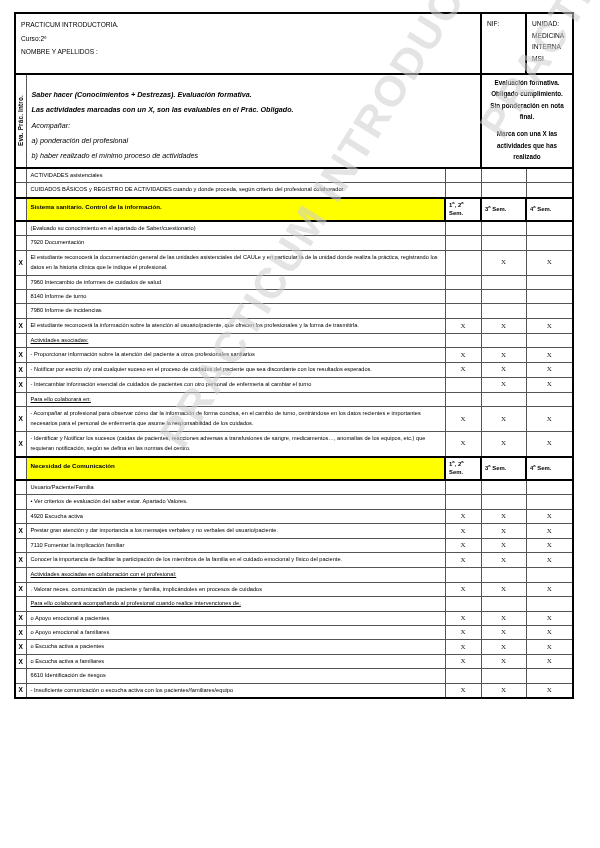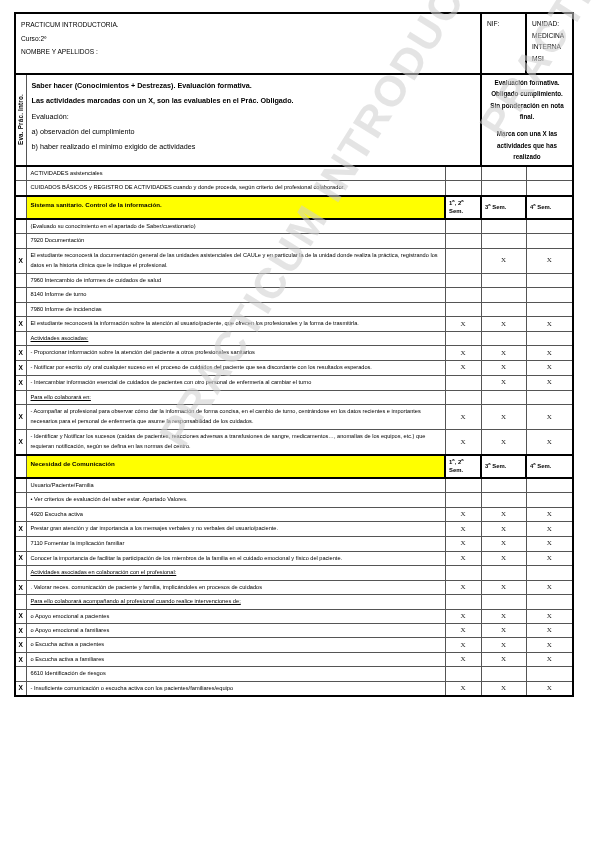--- a/index.html
+++ b/index.html
@@ -88,25 +88,26 @@
     font-size:6.3px;
     font-weight:bold;
     white-space:nowrap;
     letter-spacing:.2px;
     margin:0 auto;
   }
   .eval-left{
     font-size:7.2px;
     line-height:2.15;
     font-weight:bold;
-    padding:3px 3px 3px 5px;
+    padding:12px 3px 3px 5px;
     border-top:2px solid #000;
     border-bottom:2px solid #000;
     border-right:2px solid #000;
     border-left:1px solid #555;
+    font-style:italic;
   }
   .eval-left .light{font-weight:normal;}
   .eval-right{
     font-size:6.3px;
     line-height:1.85;
     font-weight:bold;
     text-align:center;
     padding:2px 4px;
     border:2px solid #000;
     border-left:1px solid #555;
@@ -199,23 +200,23 @@
         </td>
       </tr>
 
       <tr>
         <td class="rot-cell">
           <div class="rot-inner">Eva. Prác. Intro.</div>
         </td>
         <td class="eval-left" colspan="2">
           <div>Saber hacer (Conocimientos + Destrezas). Evaluación formativa.</div>
           <div>Las actividades marcadas con un X, son las evaluables en el Prác. Obligado.</div>
-          <div class="light">Evaluación:</div>
-          <div class="light">a) observación del cumplimiento</div>
-          <div class="light">b) haber realizado el mínimo exigido de actividades</div>
+          <div class="light">Acompañar:</div>
+          <div class="light">a) ponderación del profesional</div>
+          <div class="light">b) haber realizado el mínimo proceso de actividades</div>
         </td>
         <td class="eval-right" colspan="2">
           <div>Evaluación formativa.</div>
           <div>Obligado cumplimiento.</div>
           <div>Sin ponderación en nota final.</div>
           <div style="height:5px"></div>
           <div>Marca con una X las actividades que has realizado</div>
         </td>
       </tr>
 

